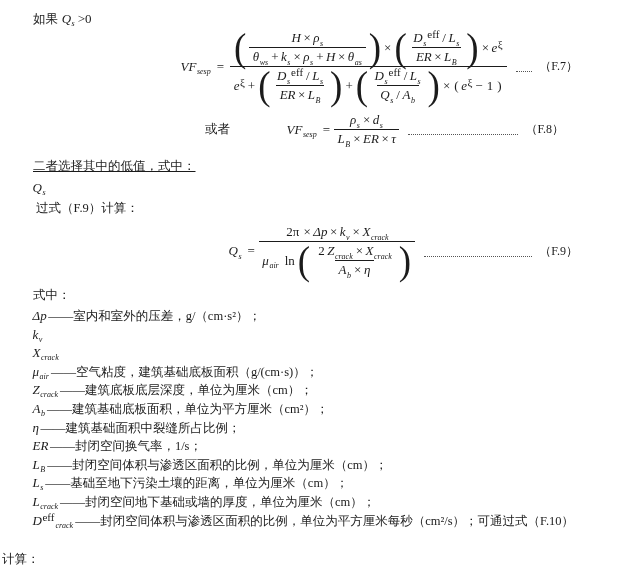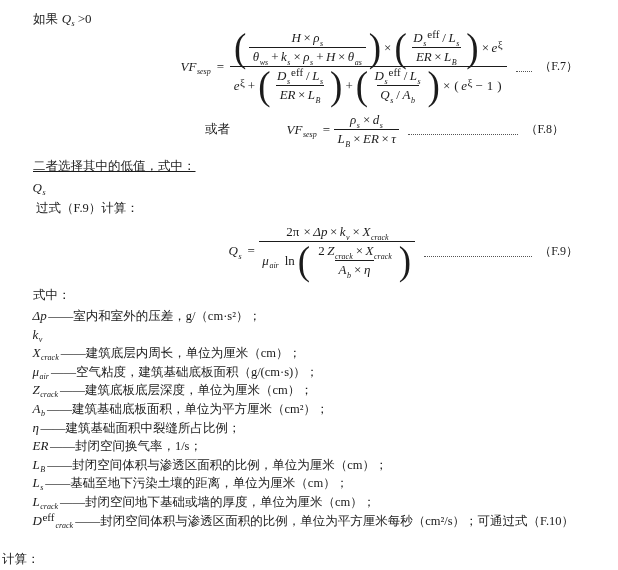--- a/index.html
+++ b/index.html
@@ -345,21 +345,20 @@
           </span>
         </span>
       </div>
     <div class="def-row">
         <span class="math">
           <span class="mrow">
             <span class="mv">X</span>
             <span class="msub">crack</span>
           </span>
         </span>
-        <span class="dtext">——建筑底层内周长，单位为厘米（cm）；</span>
       </div>
     <div class="def-row">
         <span class="math">
           <span class="mrow">
             <span class="mv">μ</span>
             <span class="msub">air</span>
           </span>
         </span>
         <span class="dtext">——空气粘度，建筑基础底板面积（g/(cm·s)）；</span>
       </div>

